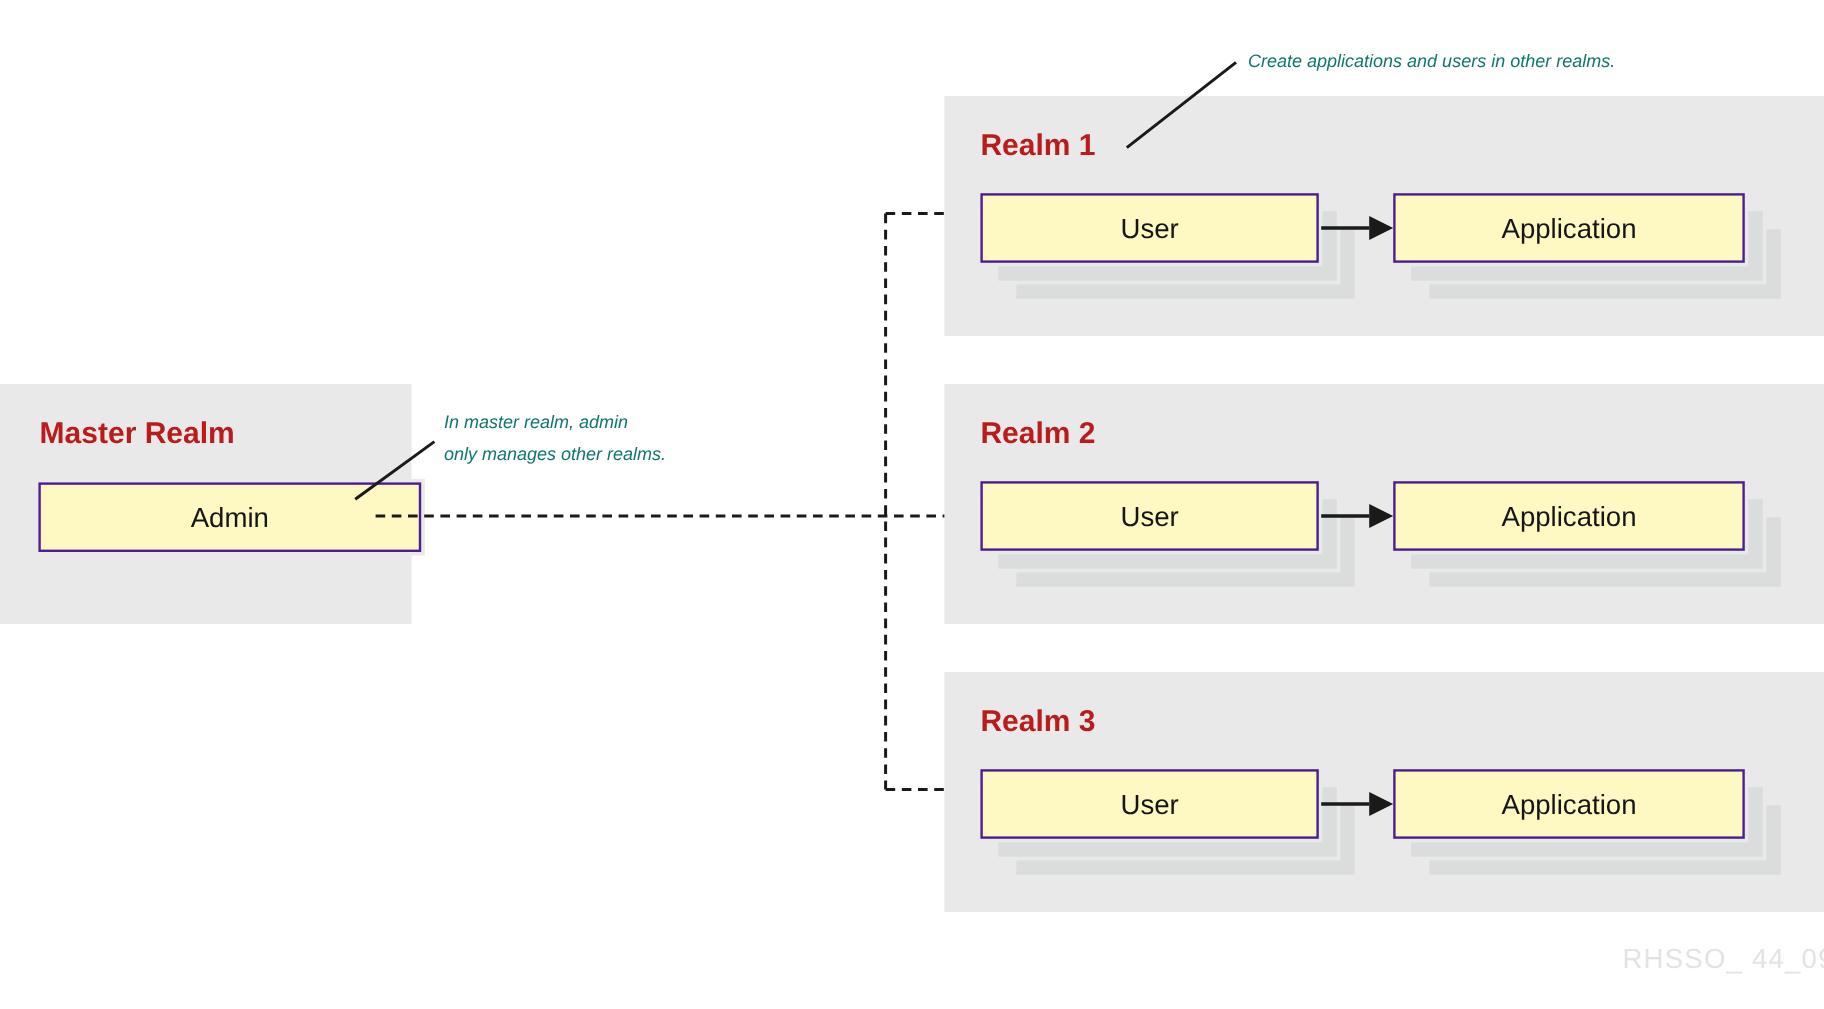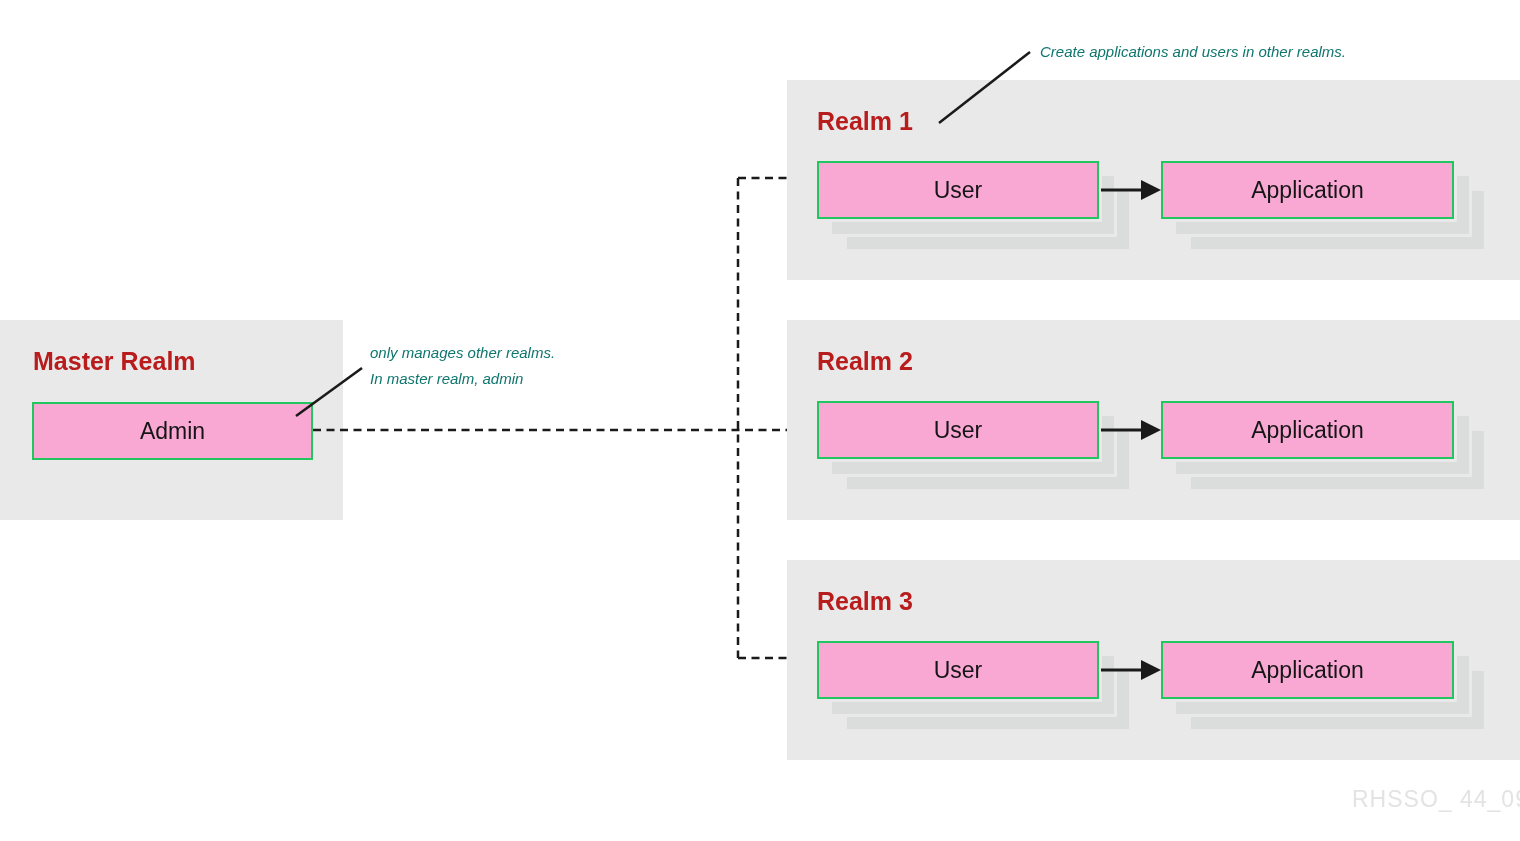--- a/index.html
+++ b/index.html
@@ -25,22 +25,22 @@
     font-size: 25px;
     font-weight: 700;
     color: #b91c1c;
     line-height: 30px;
     white-space: nowrap;
   }
   .node {
     position: absolute;
     box-sizing: border-box;
     height: 58px;
-    background: #f9a8d4;
-    border: 2px solid #22c55e;
+    background: #fef9c3;
+    border: 2px solid #4c1d95;
     display: flex;
     align-items: center;
     justify-content: center;
     font-size: 23px;
     color: #151515;
     z-index: 3;
     box-shadow: 0 0 0 3px #e9e9e9;
   }
   .node-shadow {
     position: absolute;
@@ -82,21 +82,21 @@
     pointer-events: none;
   }
 </style>
 </head>
 <body>
 
 <div class="canvas">
 
   <section class="panel" style="left:0; top:320px; width:343px; height:200px;">
     <h2 class="panel-title" style="left:33px; top:26px;text-align:center;">Master Realm</h2>
-    <div class="node" style="left:32px; top:82px; width:281px;">
+    <div class="node" style="left:32px; top:82px; width:319px;">
       <span>Admin</span>
     </div>
   </section>
 
   <section class="panel" style="left:787px; top:80px; width:733px; height:200px;">
     <h2 class="panel-title" style="left:30px; top:26px;">Realm 1</h2>
     <div class="node-shadow layer2" style="left:60px; top:111px; width:282px;"></div>
     <div class="node-shadow layer1" style="left:45px; top:96px; width:282px;"></div>
     <div class="node" style="left:30px; top:81px; width:282px;">
       <span>User</span>
@@ -134,22 +134,22 @@
     <div class="node" style="left:374px; top:81px; width:293px;">
       <span>Application</span>
     </div>
   </section>
 
   <div class="annotation" style="left:1040px; top:39px;">
     <span>Create applications and users in other realms.</span>
   </div>
 
   <div class="annotation" style="left:370px; top:340px;">
+    <span>In master realm, admin</span>
     <span>only manages other realms.</span>
-    <span>In master realm, admin</span>
   </div>
 
   <div class="watermark">RHSSO_ 44_0919</div>
 
   <svg class="overlay" width="1520" height="841" viewBox="0 0 1520 841">
 
     <path d="M313 430 H787 M738 178 V658 M738 178 H787 M738 658 H787" fill="none" stroke="#1a1a1a" stroke-width="2.5" stroke-dasharray="8 5.5"></path>
 
     <line x1="1030" y1="52" x2="939" y2="123" stroke="#1a1a1a" stroke-width="2.5"></line>
     <line x1="362" y1="368" x2="296" y2="416" stroke="#1a1a1a" stroke-width="2.5"></line>

